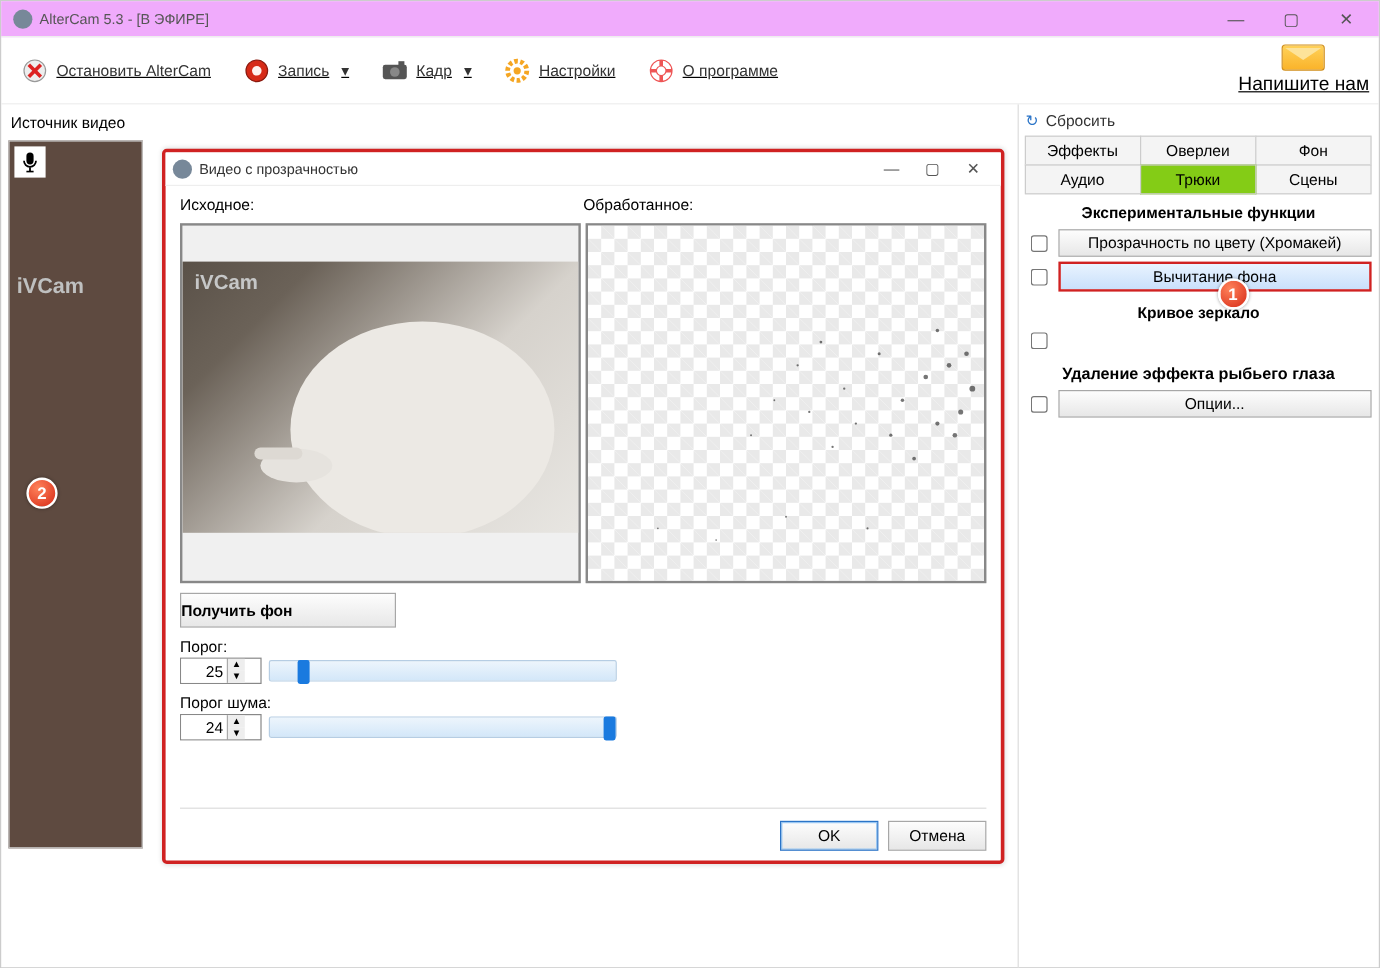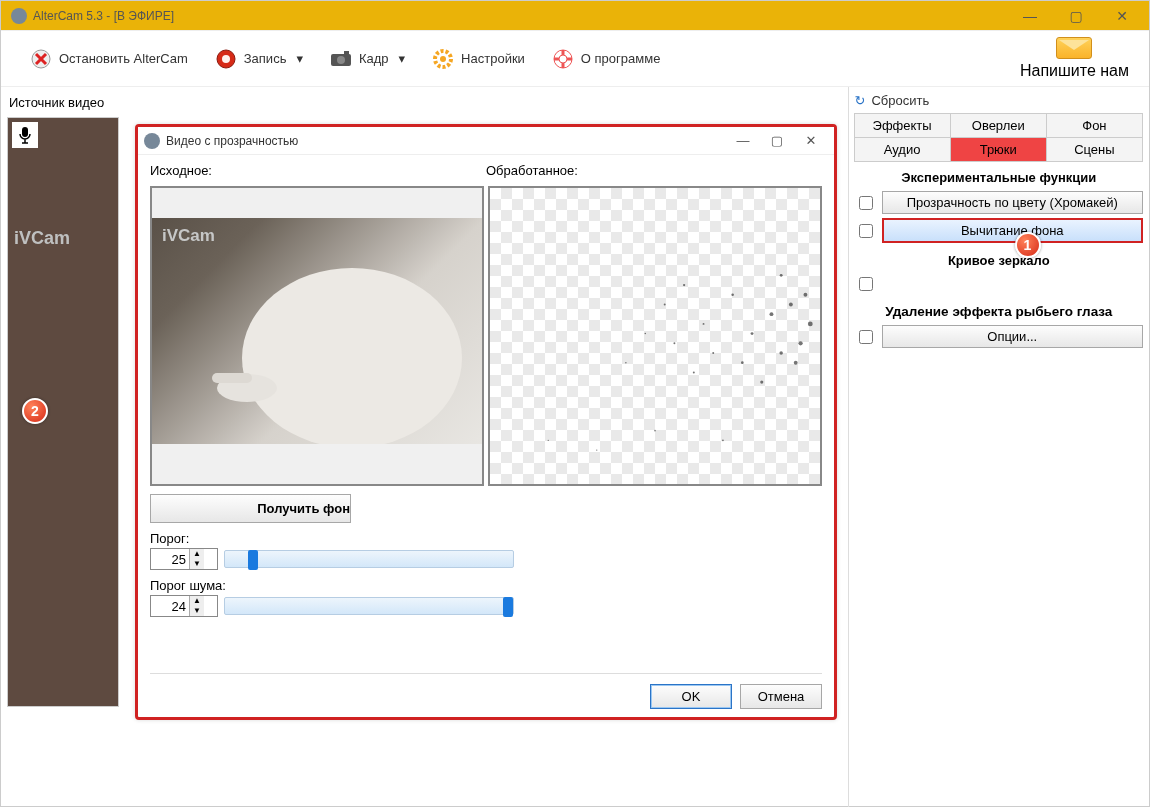--- a/index.html
+++ b/index.html
@@ -1,39 +1,39 @@
 <!DOCTYPE html>
 <html><head>
 <meta charset="utf-8">
 <style>
 * { box-sizing: border-box; font-family: "Segoe UI", Tahoma, sans-serif; font-size: 13px; }
 html, body { margin: 0; padding: 0; background: #fff; }
 .window { width: 1150px; height: 807px; position: relative; border: 1px solid #ccc; background: #fff; }
-.titlebar { height: 30px; display: flex; align-items: center; padding: 1px 4px; background: #eab308; border-bottom: 1px solid #eee; }
+.titlebar { height: 30px; display: flex; align-items: center; padding: 1px 4px; background: #f0abfc; border-bottom: 1px solid #eee; }
 .titlebar .app-icon { width: 16px; height: 16px; border-radius: 50%; background: #789; margin: 0 6px; display: inline-block; }
 .titlebar .title { color: #555; flex: 1; font-size: 12px; }
 .win-btns { display: flex; }
 .win-btn { width: 46px; height: 30px; display: flex; align-items: center; justify-content: center; color: #555; font-size: 14px; }
-.toolbar { display: flex; align-items: center; padding: 6px 20px; gap: 10px; border-bottom: 1px solid #eee; }
+.toolbar { display: flex; align-items: center; padding: 6px 8px; gap: 10px; border-bottom: 1px solid #eee; text-decoration: underline; }
 .tbtn { display: flex; align-items: center; gap: 6px; padding: 4px 8px; color: #333; }
 .tbtn .ico { width: 24px; height: 24px; display: inline-flex; align-items: center; justify-content: center; }
 .toolbar .spacer { flex: 1; }
 .envelope { width: 36px; height: 22px; background: linear-gradient(#ffd25a,#fab32a); border: 1px solid #d18f1b; border-radius: 3px; display:inline-block; position:relative; }
 .envelope::after{content:"";position:absolute;left:2px;top:2px;right:2px;border-top:10px solid #fde39a;border-left:15px solid transparent;border-right:15px solid transparent;}
 .main { display: flex; height: calc(100% - 30px - 48px); }
 .left-col { width: 848px; position: relative; padding: 4px 6px; }
 .src-label { padding: 4px 2px 6px; }
 .preview-box { position:absolute; left:6px; top:30px; width:112px; height:590px; border:1px solid #ccc; background:#5e4a40; overflow:hidden; }
 .preview-box .mic { position:absolute; left:4px; top:4px; width:26px; height:26px; background:#fff; display:flex; align-items:center; justify-content:center; }
 .preview-box .ivcam { position:absolute; left:6px; top:110px; color:#bfc0c0; font-weight:bold; font-size:18px; font-family:Arial; }
 .right-col { width: 302px; border-left: 1px solid #ddd; padding: 4px 6px; }
 .reset-row{ display:flex; align-items:center; gap:6px; padding:2px 0 6px; color:#333;}
 .tabs { display:flex; flex-wrap:wrap; }
 .tab { flex:1 1 33%; text-align:center; padding:4px 12px; border:1px solid #ccc; background:#f4f4f4; margin:-1px 0 0 -1px; font-size:13px; }
-.tab.active { background:#ef4444; position:relative; z-index:1; }
+.tab.active { background:#84cc16; position:relative; z-index:1; }
 .section-title{ font-weight:bold; text-align:center; padding:8px 0 4px; }
 .opt-row{ display:flex; align-items:center; gap:6px; padding:2px 0; }
 .opt-row input[type=checkbox]{ width:14px;height:14px; }
 .opt-btn{ flex:1; padding:3px 6px; text-align:center; border:1px solid #a7a7a7; background:linear-gradient(#fdfdfd,#e7e7e7); font-size:13px; }
 .opt-btn.highlight{ border:2px solid #d02222; background:linear-gradient(#e9f3ff,#c9e0fb); }
 .dialog-backdrop{ position:absolute; left:134px; top:123px; width:702px; height:596px; background:#fff; border:3px solid #d02222; border-radius:4px; box-shadow:0 0 4px rgba(0,0,0,.15); }
 .dlg-title{ height:28px; display:flex; align-items:center; padding:0 6px; border-bottom:1px solid #eee; background:#fff; }
 .dlg-title .ico{ width:16px;height:16px;border-radius:50%;background:#789;margin-right:6px;}
 .dlg-title .t{ flex:1; font-size:12px; color:#333;}
 .dlg-winbtns{ display:flex; }
@@ -44,21 +44,21 @@
 .previews{ display:flex; gap:4px; height:300px; }
 .pv{ flex:1; border:2px solid #888; background:#f0f0f0; position:relative; overflow:hidden; }
 .pv.src-img{ display:flex; flex-direction:column; }
 .src-inner{ margin:30px 0 40px; flex:1; background:linear-gradient(135deg,#5a5148 0%,#6b6258 20%,#d6d2cc 60%,#e8e6e2 100%); position:relative;}
 .src-inner .ivcam{ position:absolute; left:10px; top:8px; color:#c6c7c7; font-weight:bold; font-size:17px; }
 .checker{ position:absolute; inset:0; background:
   linear-gradient(45deg,#e9e9e9 25%,transparent 25%,transparent 75%,#e9e9e9 75%),
   linear-gradient(45deg,#e9e9e9 25%,#fff 25%,#fff 75%,#e9e9e9 75%);
   background-size:22px 22px; background-position:0 0,11px 11px; }
 .noise-dots{position:absolute; inset:0;}
-.get-bg-btn{ width:201px; padding:6px 0; text-align:right; font-weight:bold; border:1px solid #a7a7a7; background:linear-gradient(#fdfdfd,#e7e7e7); }
+.get-bg-btn{ width:180px; padding:6px 0; text-align:left; font-weight:bold; border:1px solid #a7a7a7; background:linear-gradient(#fdfdfd,#e7e7e7); }
 .slider-row{ display:flex; flex-direction:column; gap:2px; }
 .slider-ctrl{ display:flex; align-items:center; gap:6px; }
 .num-box{ width:68px; display:flex; border:1px solid #888; }
 .num-box input{ width:38px; border:none; text-align:right; padding:2px 3px; font-size:13px; outline:none; }
 .spin{ display:flex; flex-direction:column; border-left:1px solid #aaa; }
 .spin div{ width:14px;height:10px; font-size:8px; line-height:10px; text-align:center; background:#eee; }
 .track{ flex:1; max-width:290px; height:18px; background:linear-gradient(#edf5fc,#d3e7f9); border:1px solid #b6cde3; position:relative; border-radius:2px; }
 .thumb{ position:absolute; top:-1px; width:10px; height:20px; background:#1a7adf; border-radius:2px; }
 .dlg-footer{ margin-top:auto; border-top:1px solid #ddd; padding-top:10px; display:flex; justify-content:flex-end; gap:8px; }
 .dlg-btn{ width:82px; padding:4px 0; text-align:center; border:1px solid #a7a7a7; background:linear-gradient(#fdfdfd,#e7e7e7); }

